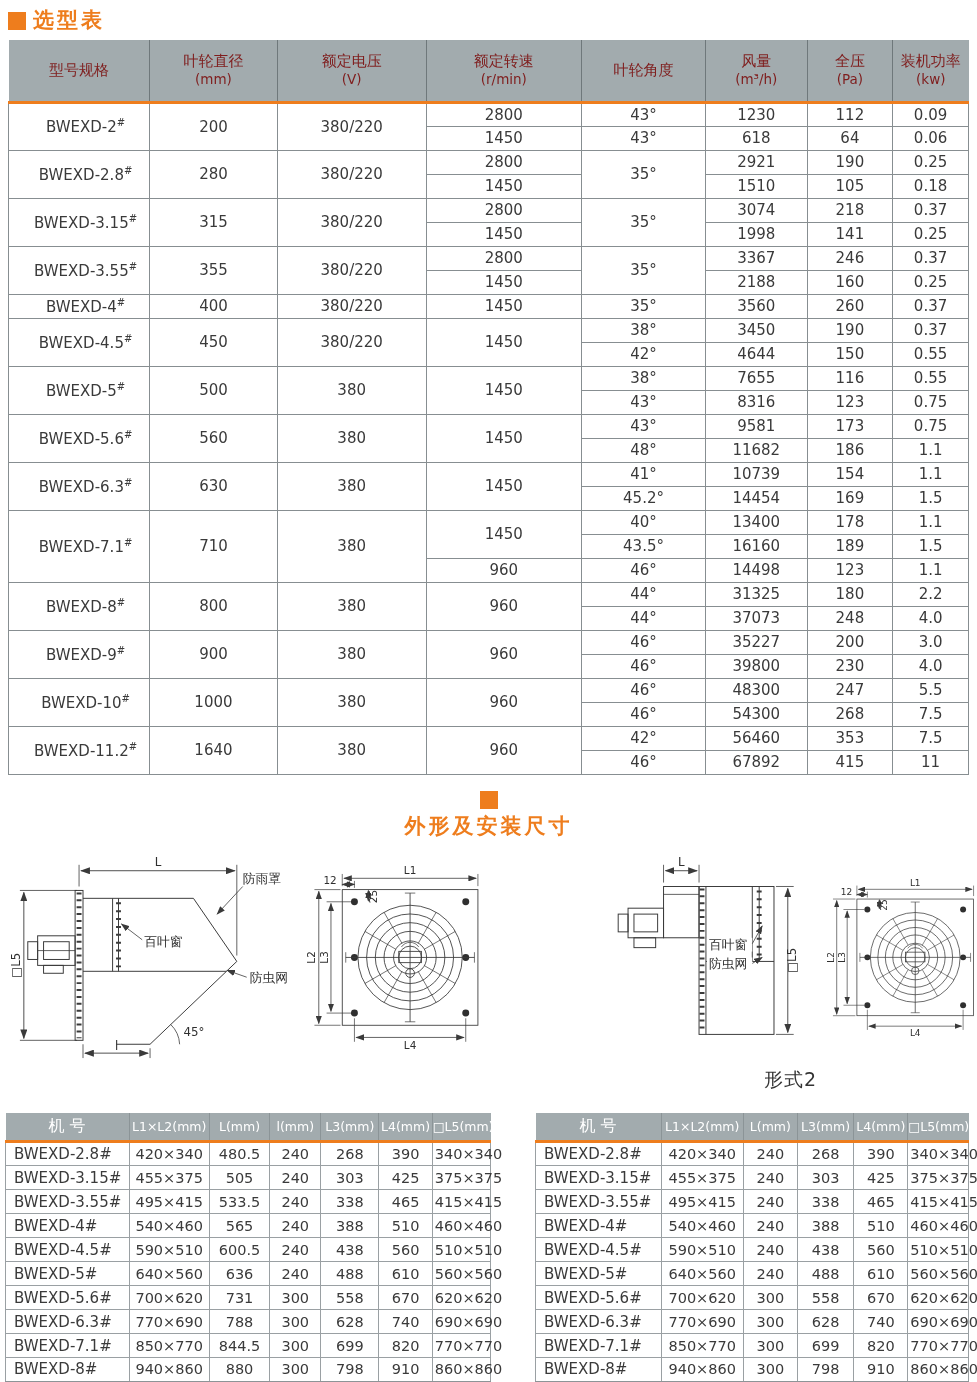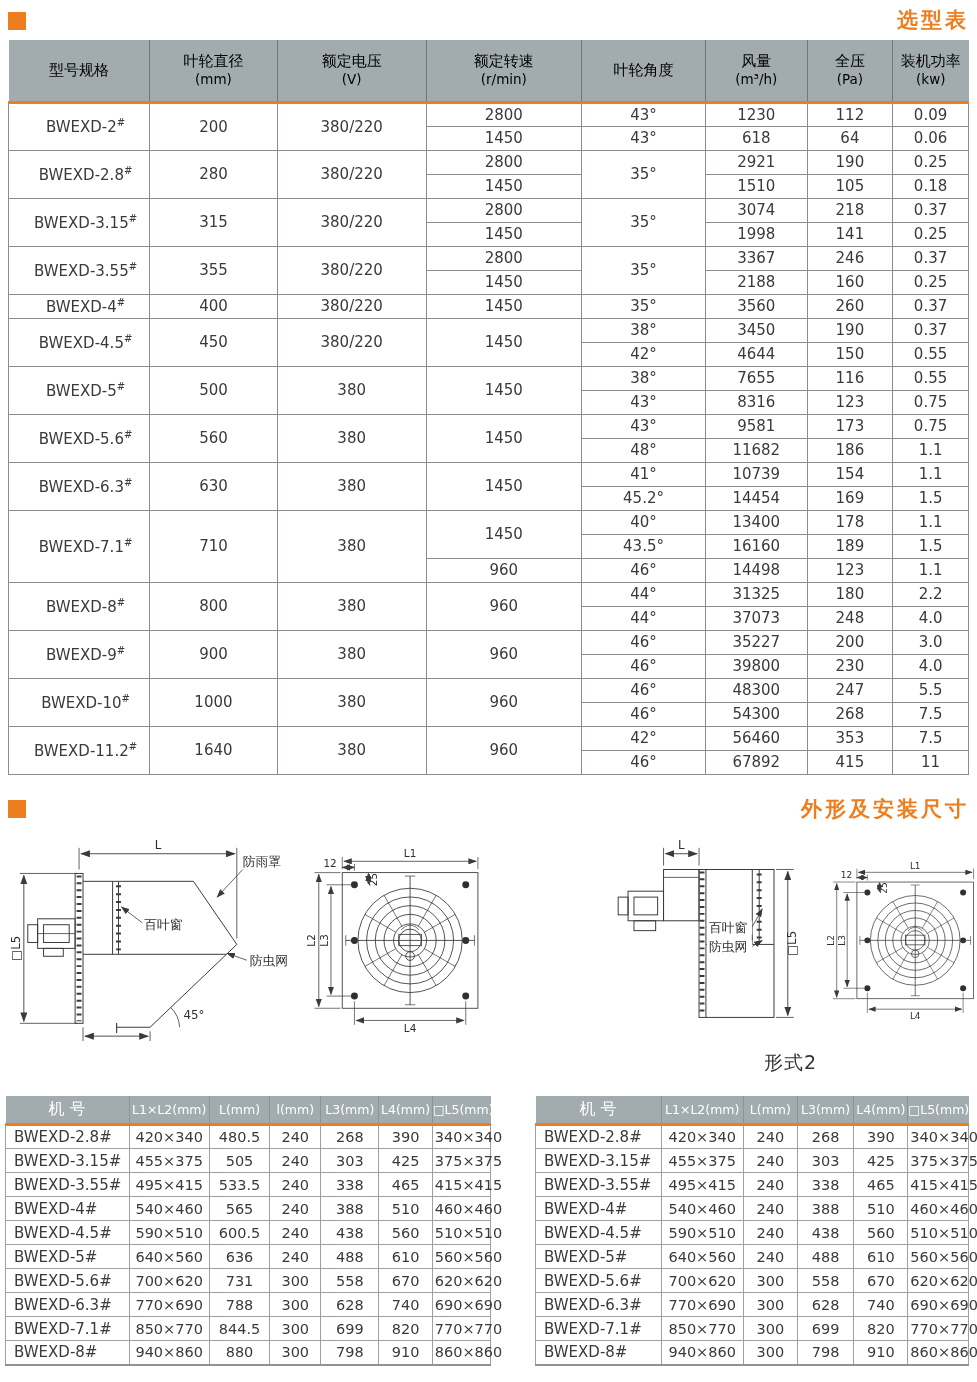--- a/index.html
+++ b/index.html
@@ -8,28 +8,28 @@
     --bd:#878E91;
     --bdd:#646A6D;
     --ink:#3A3A3A;
   }
   *{box-sizing:border-box;}
   body{margin:0;background:#fff;color:var(--ink);
        font-family:"DejaVu Sans","Liberation Sans",sans-serif;}
   .page{width:977px;height:1382px;padding:6px 8px;overflow:hidden;position:relative;background:#fff;}
 
   
-  .sec{display:flex;align-items:center;gap:7px;margin:4px 0 9px 0;justify-content:space-between;}
+  .sec{display:flex;align-items:center;gap:7px;margin:4px 0 9px 0;}
   .sec .sq{width:18px;height:18px;background:var(--orange);flex:0 0 auto;}
   .sec .t{color:var(--orange);font-size:21px;font-weight:bold;letter-spacing:3px;line-height:1;}
 
   
   table.sel{width:961px;border-collapse:collapse;table-layout:fixed;}
   table.sel th{
-    background:var(--hdr);color:#000000;font-weight:normal;
+    background:var(--hdr);color:#7f1d1d;font-weight:normal;
     height:62px;border-bottom:3px solid var(--orange);
     border-left:1px solid #79828500;border-right:1px solid #6F787B;
     font-size:15px;line-height:1.3;vertical-align:middle;padding:0;
   }
   table.sel th:last-child{border-right:none;}
   table.sel th .h2{font-size:13.5px;}
   table.sel td{
     border:1px solid var(--bd);height:24px;padding:0 2px;
     text-align:center;font-size:15px;color:var(--ink);
   }
@@ -363,21 +363,21 @@
       </tr>
       <tr>
         <td>46°</td>
         <td>67892</td>
         <td>415</td>
         <td>11</td>
       </tr>
     </tbody>
   </table>
 
-  <div class="sec" style="margin-top:24px;">
+  <div class="sec" style="margin-top:16px;flex-direction:column;">
     <span class="sq"></span>
     <span class="t">外形及安装尺寸</span>
   </div>
 
   <div class="figs">
 
     <figure style="width:498px;">
       <div class="fig-row">
 
         <svg viewBox="0 0 292 215" width="292" height="212">

